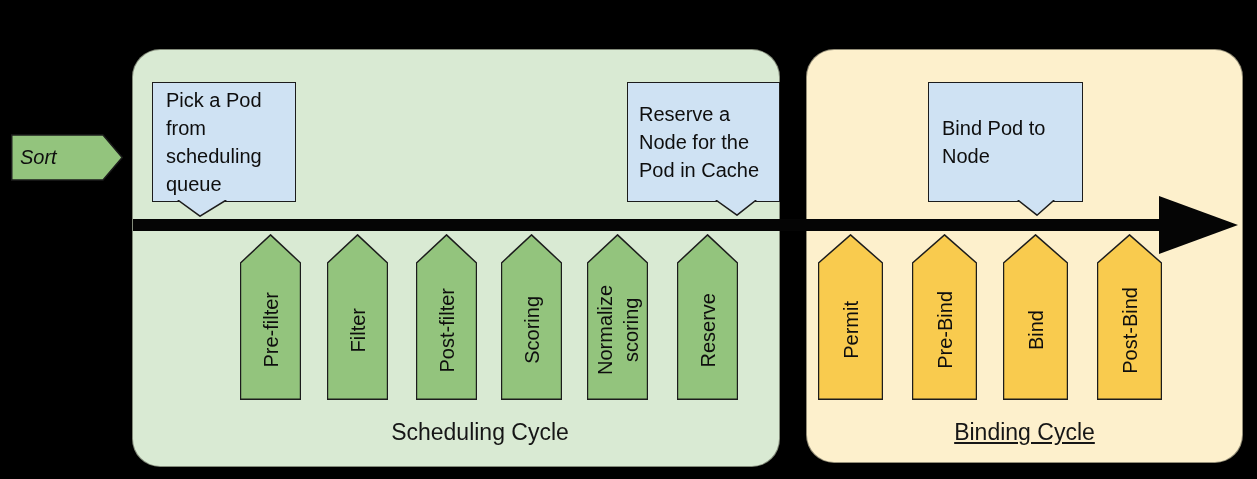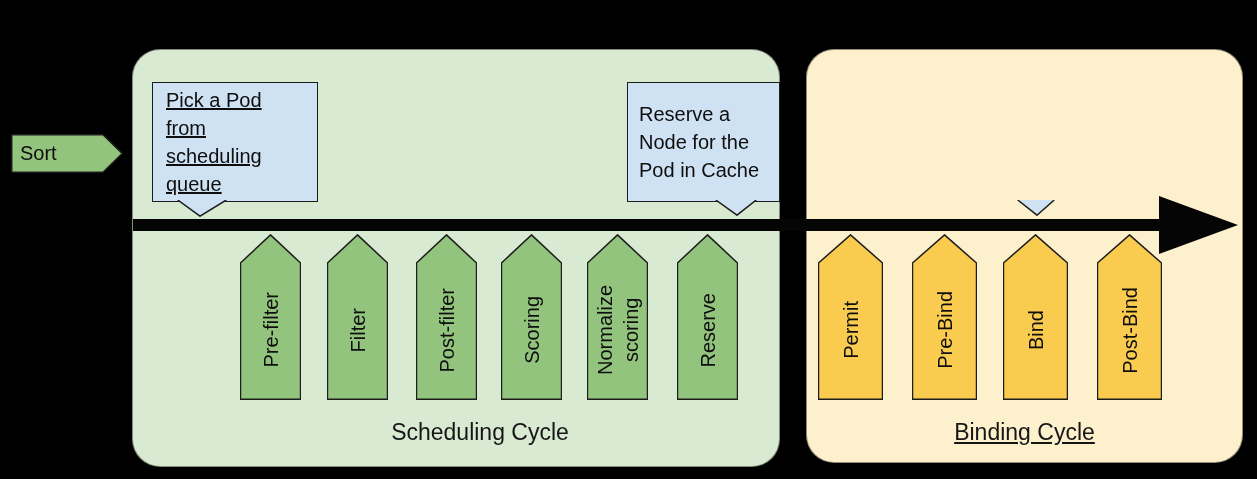--- a/index.html
+++ b/index.html
@@ -37,21 +37,21 @@
     line-height: 30px;
     text-align: center;
     color: #161616;
   }
   #scheduling-cycle-label { left: 132px; width: 648px; padding-left: 24px; }
   #binding-cycle-label { left: 806px; width: 437px; text-decoration: underline; }
 
   
   #sort-arrow {
     position: absolute;
-    left: 11px; top: 134px; width: 112px; height: 39px;
+    left: 11px; top: 134px; width: 112px; height: 47px; font-style: italic;
   }
   #sort-arrow svg { position:absolute; inset:0; width:100%; height:100%; }
   #sort-arrow .sort-label {
     position: absolute; left: 9px; top: 0; height: 100%;
     display: flex; align-items: center;
     font-size: 20px; color: #0e0e0e;
   }
 
   
   #timeline-shaft {
@@ -71,21 +71,21 @@
     top: 82px; height: 120px;
     background: var(--callout-fill, #cfe2f3);
     border: 1.5px solid #1c1c1c;
     box-sizing: border-box;
     display: flex; align-items: center;
     font-size: 20px; line-height: 28px;
     color: #0e0e0e;
     z-index: 3;
   }
   .callout .callout-text { width: 100%; }
-  #callout-pick-pod     { left: 152px; width: 166px; padding: 0 22px 0 13px; text-decoration: underline; }
+  #callout-pick-pod     { left: 152px; width: 144px; padding: 0 22px 0 13px; }
   #callout-reserve-node { left: 627px; width: 153px; padding: 0 4px 0 11px; }
   #callout-bind-pod     { left: 928px; width: 155px; padding: 0 12px 0 13px; }
   .callout-tail {
     position: absolute; top: 82px; z-index: 4;
   }
   .callout-tail svg { display:block; }
   #tail-pick-pod     { left: 177px;  margin-top: 118px; }
   #tail-reserve-node { left: 715px;  margin-top: 118px; }
   #tail-bind-pod     { left: 1017px; margin-top: 118px; }
 
@@ -159,20 +159,23 @@
 
   <div class="callout" id="callout-reserve-node">
     <div class="callout-text">Reserve a Node for the Pod in Cache</div>
   </div>
   <div class="callout-tail" id="tail-reserve-node">
     <svg width="42" height="16" viewBox="0 0 42 16">
       <path d="M0.75,0 L22,15.2 L41.25,0" fill="#cfe2f3" stroke="#1c1c1c" stroke-width="1.5"></path>
     </svg>
   </div>
 
+  <div class="callout" id="callout-bind-pod">
+    <div class="callout-text">Bind Pod to Node</div>
+  </div>
   <div class="callout-tail" id="tail-bind-pod">
     <svg width="38" height="16" viewBox="0 0 38 16">
       <path d="M0.75,0 L20,15.2 L37.25,0" fill="#cfe2f3" stroke="#1c1c1c" stroke-width="1.5"></path>
     </svg>
   </div>
 
   <div class="plug green" id="plug-pre-filter">
     <svg class="plug-shape" viewBox="0 0 100 166" preserveAspectRatio="none">
       <polygon class="plug-fill-green" points="50,0.9 99.25,29 99.25,165.25 0.75,165.25 0.75,29" stroke="#1c1c1c" stroke-width="1.5" vector-effect="non-scaling-stroke"></polygon>
     </svg>

